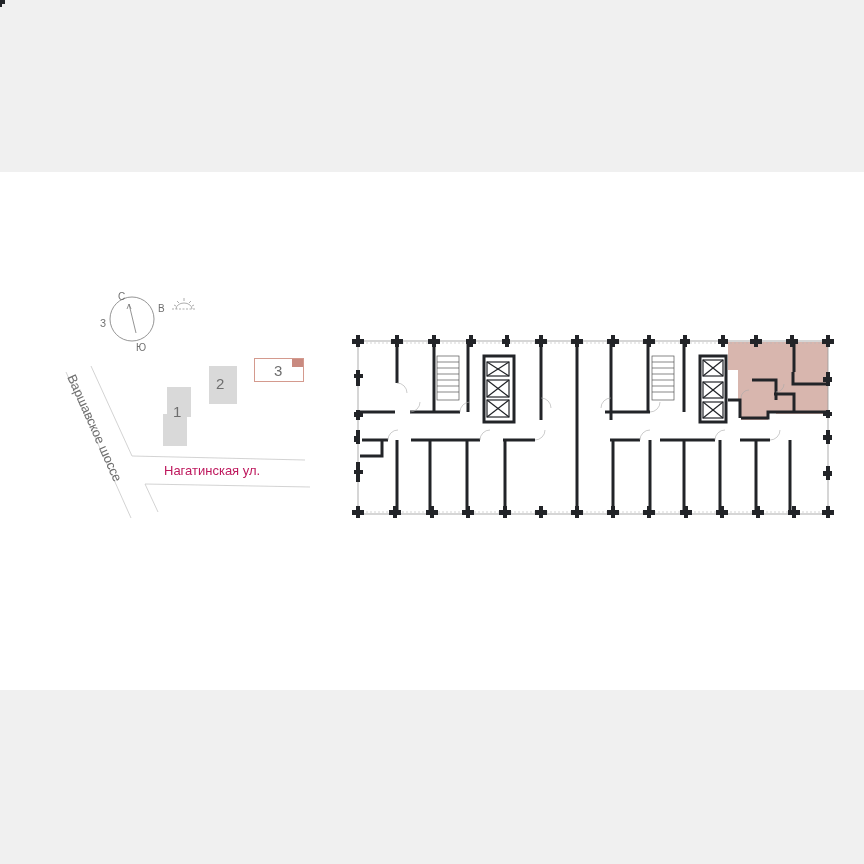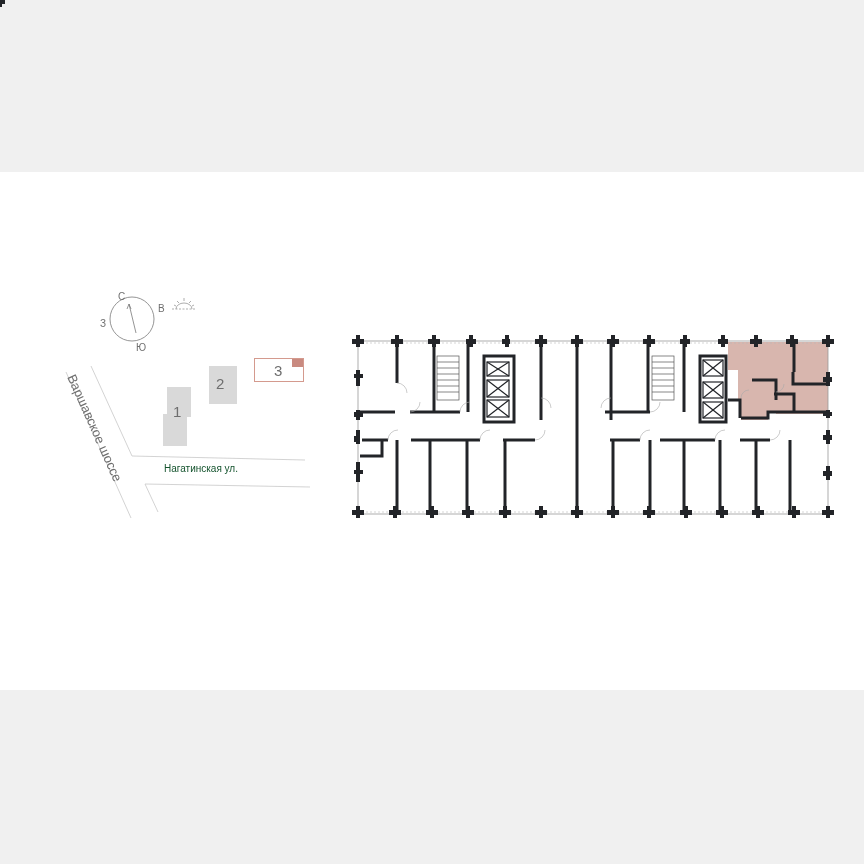--- a/index.html
+++ b/index.html
@@ -50,21 +50,21 @@
 <div class="abs lbl" style="left:118px;top:302px;transform:translate(0,-100%)">С</div>
 <div class="abs lbl" style="left:158px;top:303px;">В</div>
 <div class="abs lbl" style="left:136px;top:342px;">Ю</div>
 <div class="abs lbl" style="left:100px;top:318px;">З</div>
 
 <div class="abs" style="left:173px;top:403px;color:#6e6e6e;font-size:15px;">1</div>
 <div class="abs" style="left:216px;top:375px;color:#6e6e6e;font-size:15px;">2</div>
 <div class="abs" style="left:274px;top:362px;color:#6e6e6e;font-size:15px;">3</div>
 
 <div class="abs" style="left:78px;top:372px;color:#6e6e6e;font-size:13px;transform-origin:0 0;transform:rotate(66deg);white-space:nowrap;">Варшавское шоссе</div>
-<div class="abs" style="left:164px;top:463px;color:#14532d;font-size:10px;white-space:nowrap;">Нагатинская ул.</div>
+<div class="abs" style="left:164px;top:463px;color:#be185d;font-size:13px;white-space:nowrap;">Нагатинская ул.</div>
 
 <svg width="864" height="864">
 
   <path fill="#d8b6ae" d="M728,342 L828,342 L828,414 L776,414 L776,413 L768,413 L768,420 L741,420 L741,400 L738,400 L738,370 L728,370 Z"></path>
 
   <g stroke="#9a9a9a" stroke-width="0.8" fill="none">
     <rect x="358" y="341" width="470" height="173"></rect>
   </g>
   <g stroke="#b8b8b8" stroke-width="0.6" stroke-dasharray="2,2" fill="none">
     <line x1="358" y1="343" x2="828" y2="343"></line>

